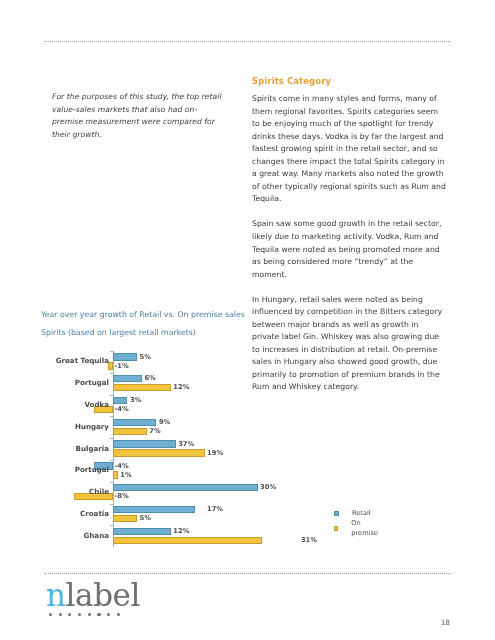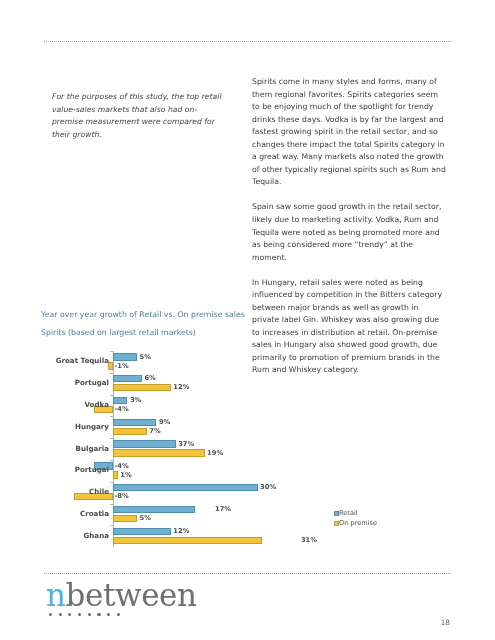--- a/index.html
+++ b/index.html
@@ -161,21 +161,21 @@
     position: absolute;
     left: 293px;
     top: 157px;
     font-size: 6.6px;
     color: #4a4a4a;
     line-height: 10.2px;
   }
   .legend-row {
     display: flex;
     align-items: center;
-    gap: 0;
+    gap: 13px;
   }
   .legend-swatch {
     width: 5px;
     height: 5px;
     box-sizing: border-box;
     border: 0.6px solid #8a8a7a;
     display: inline-block;
   }
   .legend-swatch.retail { background: #6fb0d2; border-color: #4f8fae; }
   .legend-swatch.onprem { background: #f2c33c; border-color: #c59d28; }
@@ -221,20 +221,21 @@
 
 <div class="page">
 
   <div class="rule rule-top"></div>
 
   <div class="col-left">
     <p class="intro-note">For the purposes of this study, the top retail value-sales markets that also had on-premise measurement were compared for their growth.</p>
   </div>
 
   <div class="col-right">
+    <h2 class="section-heading">Spirits Category</h2>
     <p class="body-par">Spirits come in many styles and forms, many of them regional favorites. Spirits categories seem to be enjoying much of the spotlight for trendy drinks these days. Vodka is by far the largest and fastest growing spirit in the retail sector, and so changes there impact the total Spirits category in a great way. Many markets also noted the growth of other typically regional spirits such as Rum and Tequila.</p>
     <p class="body-par">Spain saw some good growth in the retail sector, likely due to marketing activity. Vodka, Rum and Tequila were noted as being promoted more and as being considered more “trendy” at the moment.</p>
     <p class="body-par">In Hungary, retail sales were noted as being influenced by competition in the Bitters category between major brands as well as growth in private label Gin. Whiskey was also growing due to increases in distribution at retail. On-premise sales in Hungary also showed good growth, due primarily to promotion of premium brands in the Rum and Whiskey category.</p>
   </div>
 
   <div class="chart-block">
     <div class="chart-title">Year over year growth of Retail vs. On premise sales Spirits (based on largest retail markets)</div>
 
     <div class="chart-area">
       <div class="axis-line"></div>
@@ -306,21 +307,21 @@
               <div class="bar-val retail" style="left: 219.1px;">30%</div>
               <div class="bar onprem" style="left: 33.44px; width: 38.56px;"></div>
               <div class="bar-val onprem" style="left: 73.5px;">-8%</div>
             </div>
             <div class="row-label">Chile</div>
           </div>
           <div class="row">
             <div class="tick"></div>
             <div class="bar-wrap">
               <div class="bar retail" style="left: 72px; width: 81.94px;"></div>
-              <div class="bar-val retail" style="left: 174px; text-align: center;">17%</div>
+              <div class="bar-val retail" style="left: 166px; text-align: center;">17%</div>
               <div class="bar onprem" style="left: 72px; width: 24.1px;"></div>
               <div class="bar-val onprem" style="left: 98.6px;">5%</div>
             </div>
             <div class="row-label">Croatia</div>
           </div>
           <div class="row">
             <div class="tick"></div>
             <div class="bar-wrap">
               <div class="bar retail" style="left: 72px; width: 57.84px;"></div>
               <div class="bar-val retail" style="left: 132.34px;">12%</div>
@@ -340,21 +341,21 @@
           <span class="legend-swatch onprem"></span>
           <span>On premise</span>
         </div>
       </div>
     </div>
   </div>
 
   <div class="rule rule-bottom"></div>
 
   <div class="logo">
-    <div class="logo-word"><span class="lead">n</span><span>between</span></div>
+    <div class="logo-word"><span class="lead">n</span><span>label</span></div>
     <div class="logo-dots" id="logo-dots">
         <i></i>
         <i></i>
         <i></i>
         <i></i>
         <i></i>
         <i></i>
         <i></i>
         <i></i>
       </div>

